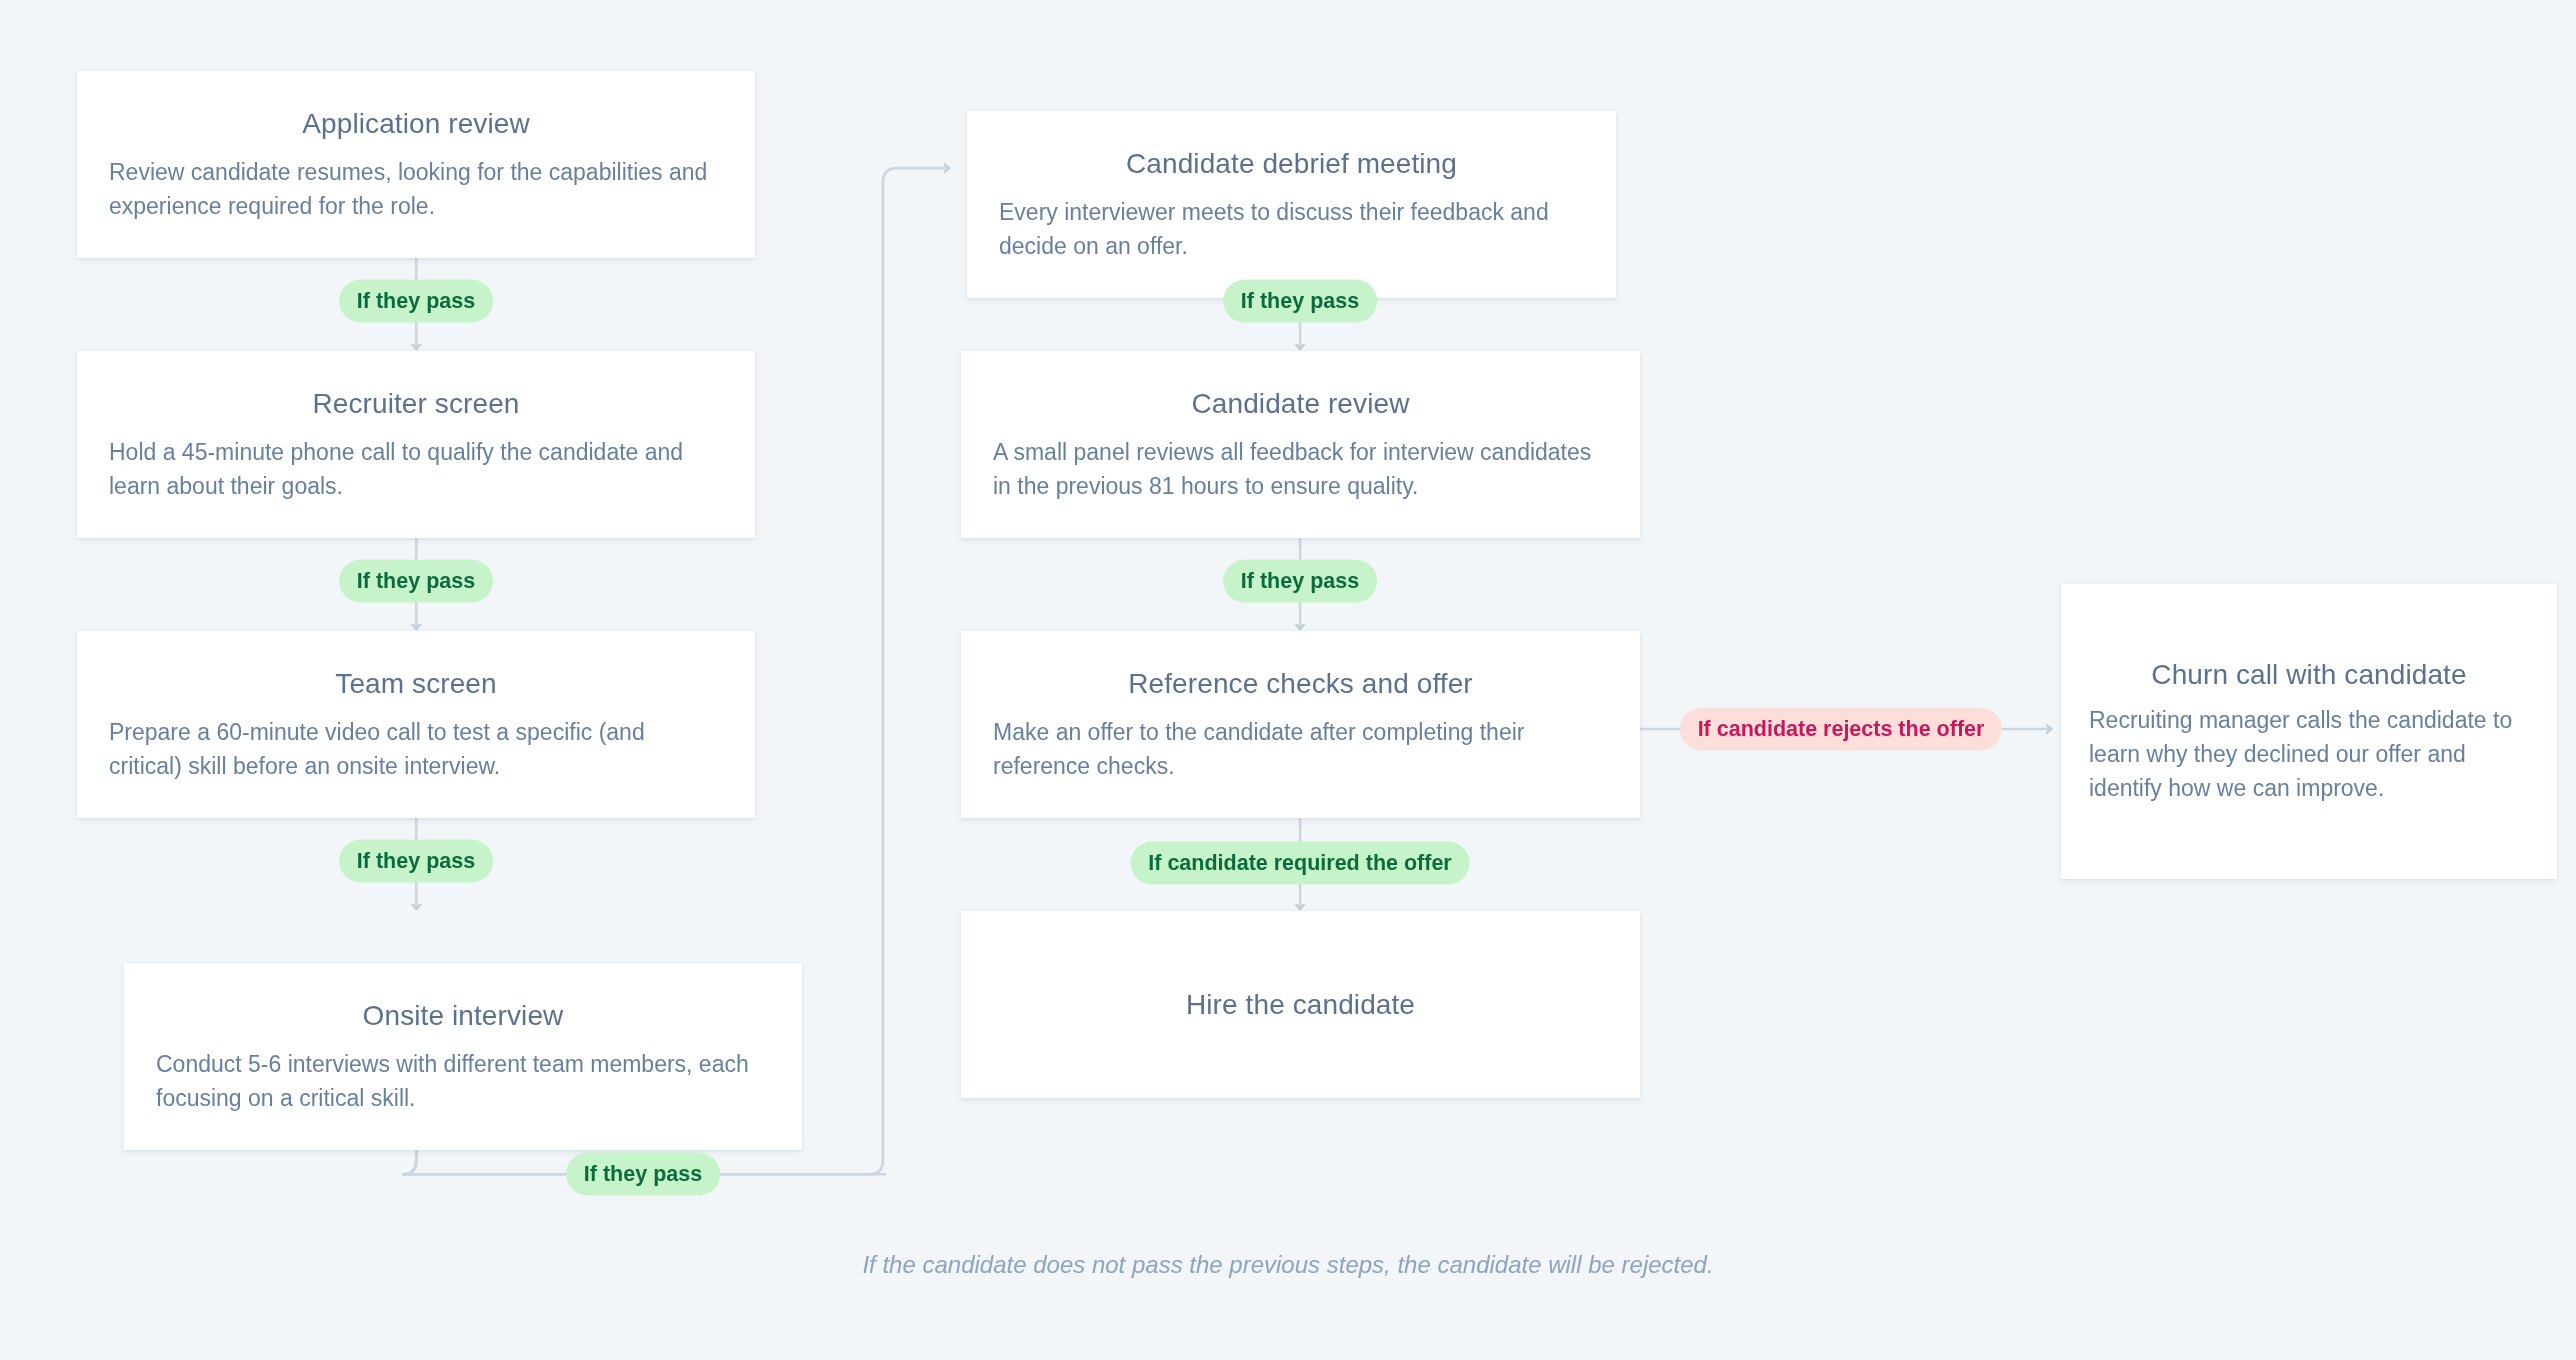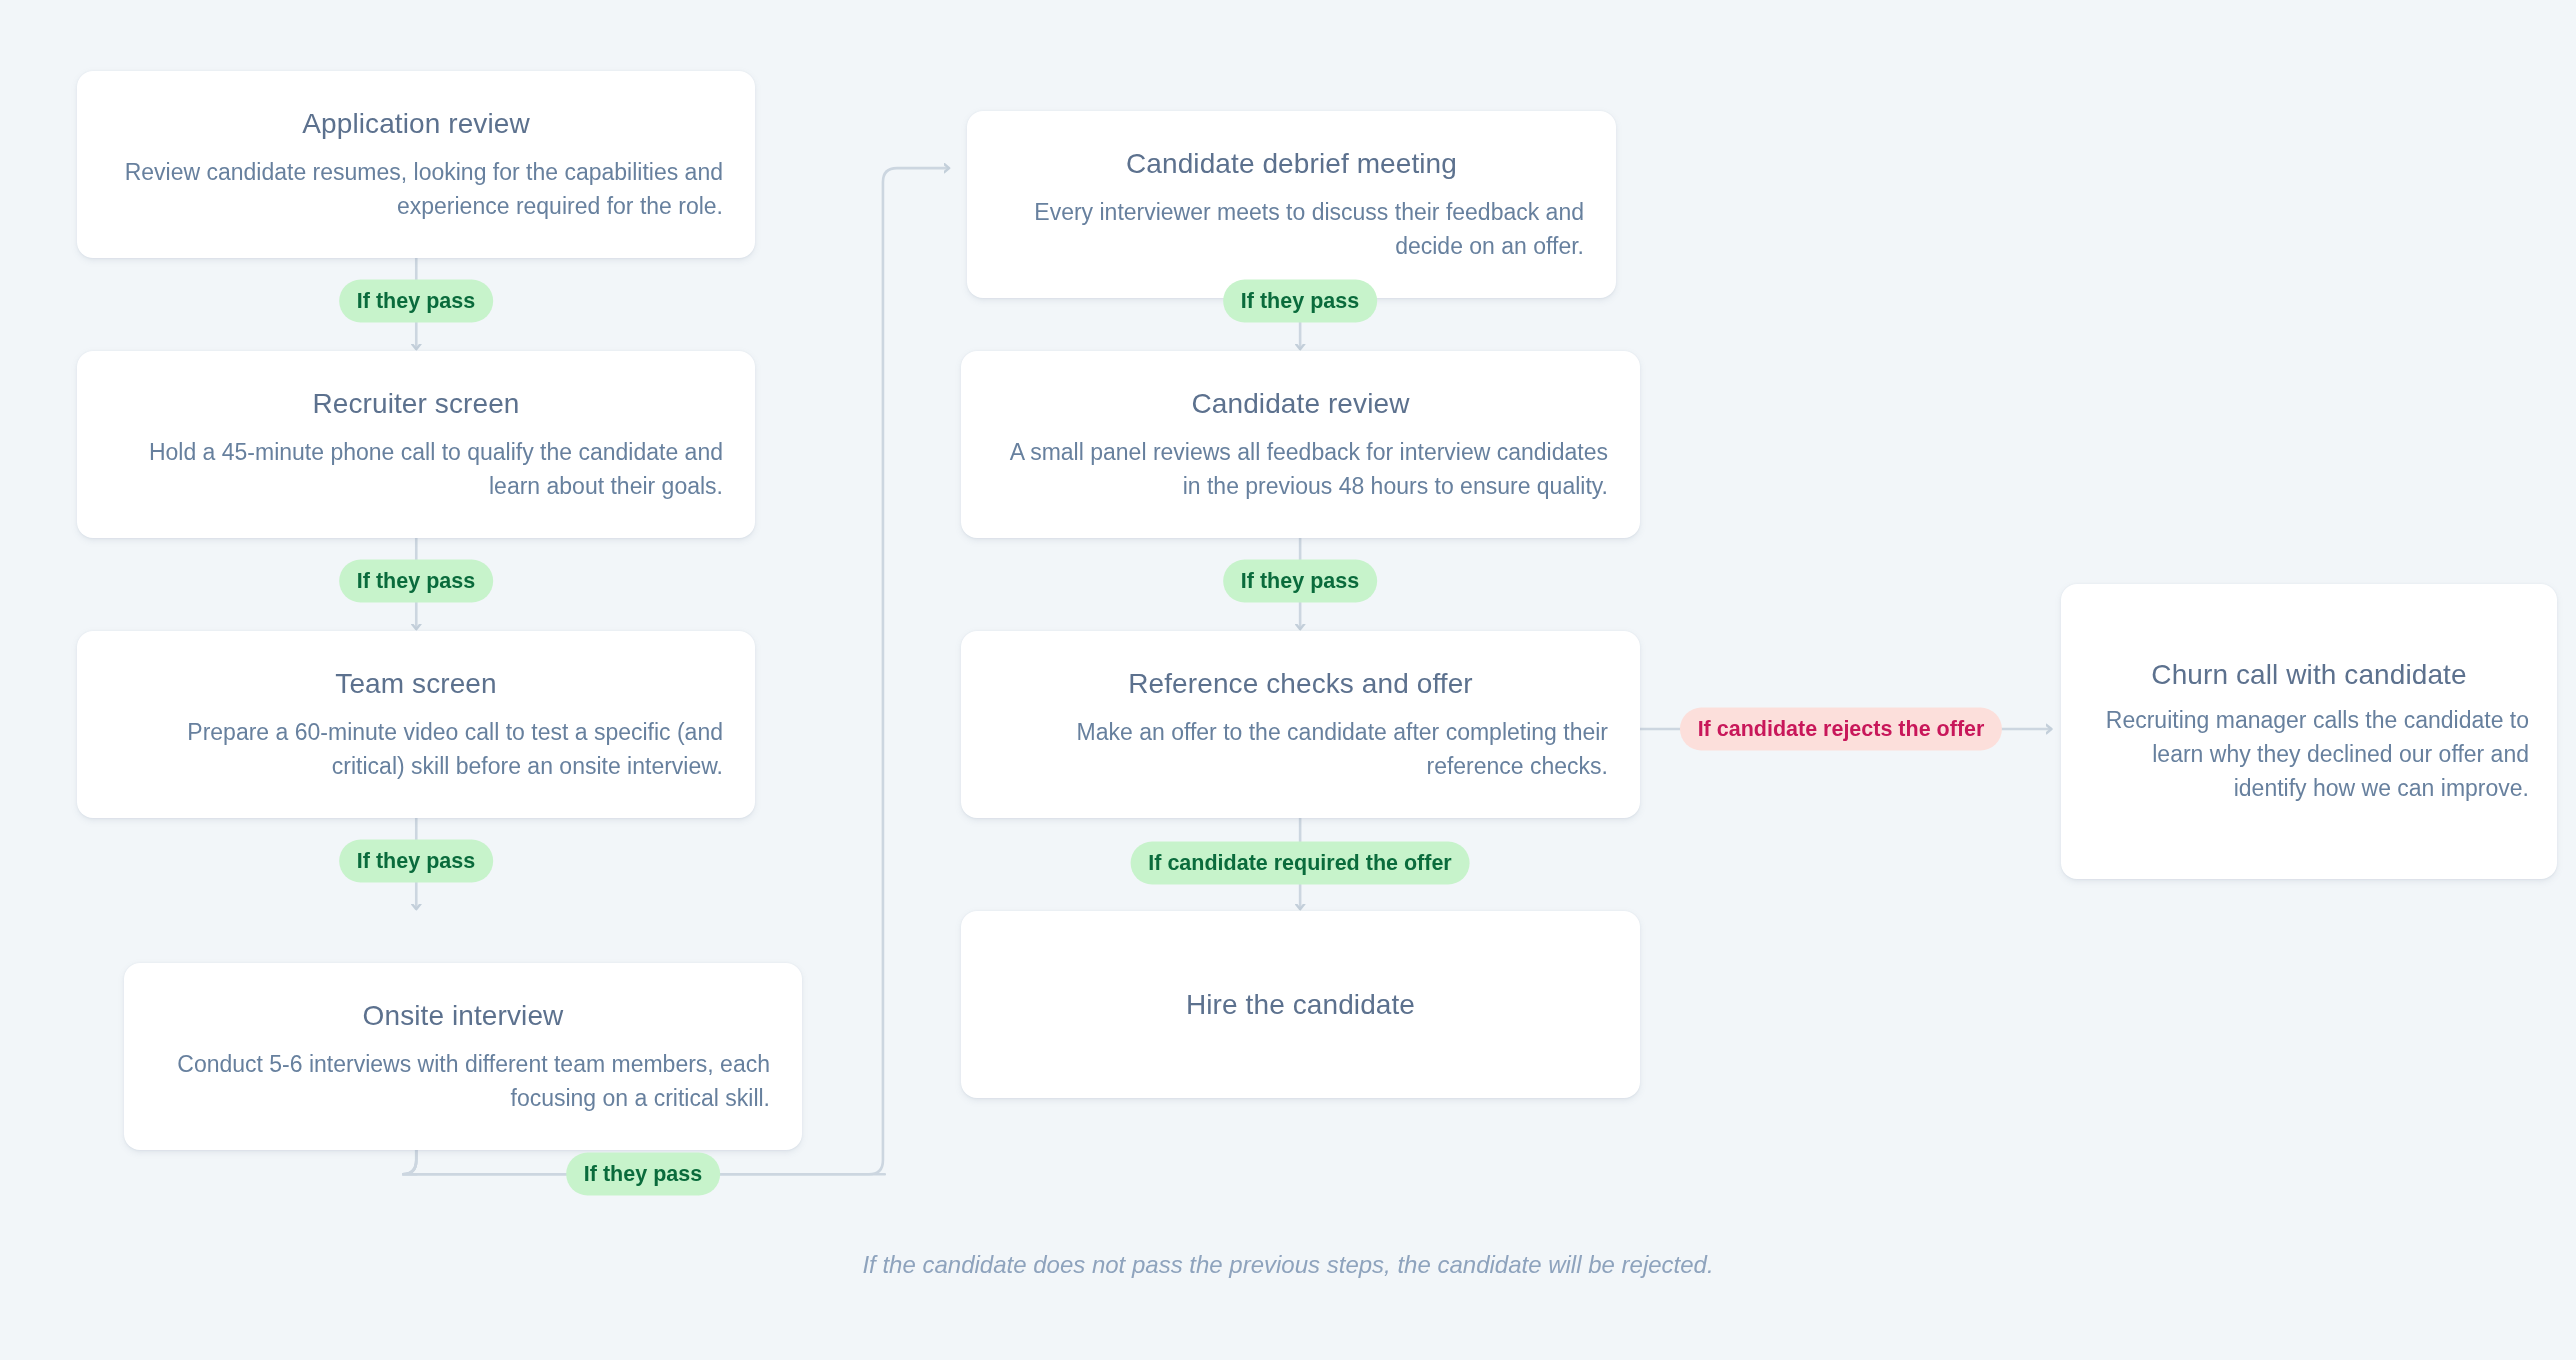--- a/index.html
+++ b/index.html
@@ -26,28 +26,28 @@
     top: 0;
     width: 2576px;
     height: 1361px;
     pointer-events: none;
   }
   
   .card {
     position: absolute;
     box-sizing: border-box;
     background: #ffffff;
-    border-radius: 16px;
+    border-radius: 1px;
     box-shadow: 0 2.8px 6.5px rgba(120,140,165,0.13), 0 0.9px 1.9px rgba(120,140,165,0.10);
     display: flex;
     flex-direction: column;
     align-items: center;
     justify-content: center;
     padding: 18.7px 32px;
-    text-align: right;
+    text-align: left;
   }
   .card-title {
     color: #5c718e;
     font-size: 28px;
     font-weight: 400;
     line-height: 1.25;
     letter-spacing: 0.1px;
     margin: 0;
   }
   .card-desc {
@@ -150,21 +150,21 @@
     <div class="card-desc">Conduct 5-6 interviews with different team members, each focusing on a critical skill.</div>
   </div>
 
   <div class="card" style="left:967px; top:71px; width:649px; height:187px;margin-top:40px;">
     <div class="card-title">Candidate debrief meeting</div>
     <div class="card-desc">Every interviewer meets to discuss their feedback and decide on an offer.</div>
   </div>
 
   <div class="card" style="left:961px; top:351px; width:679px; height:187px;">
     <div class="card-title">Candidate review</div>
-    <div class="card-desc">A small panel reviews all feedback for interview candidates in the previous 48 hours to ensure quality.</div>
+    <div class="card-desc">A small panel reviews all feedback for interview candidates in the previous 81 hours to ensure quality.</div>
   </div>
 
   <div class="card" style="left:961px; top:631px; width:679px; height:187px;">
     <div class="card-title">Reference checks and offer</div>
     <div class="card-desc">Make an offer to the candidate after completing their reference checks.</div>
   </div>
 
   <div class="card title-only" style="left:961px; top:911px; width:679px; height:187px;">
     <div class="card-title">Hire the candidate</div>
   </div>

